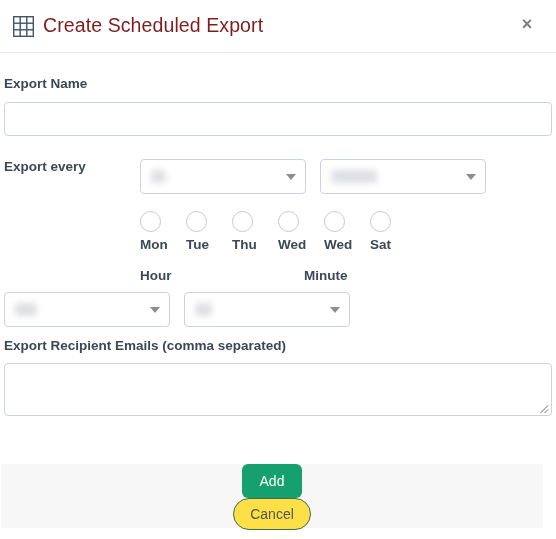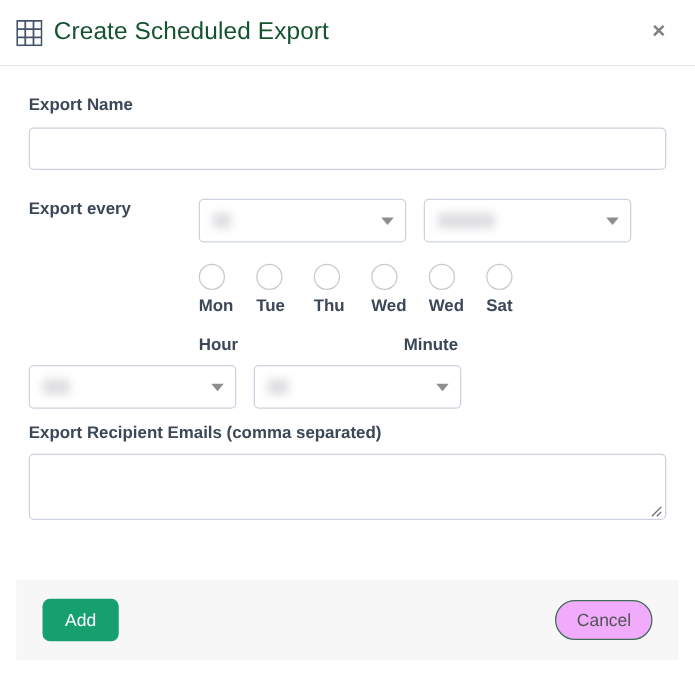--- a/index.html
+++ b/index.html
@@ -41,21 +41,21 @@
   }
   .grid-icon {
     width: 21px;
     height: 21px;
     display: block;
     flex: none;
   }
   .modal-title {
     font-size: 19.5px;
     font-weight: 400;
-    color: #14532d;
+    color: #7f1d1d;
     letter-spacing: 0.1px;
     line-height: 1;
     white-space: nowrap;
   }
   .close-btn {
     position: absolute;
     right: 18px;
     top: 13px;
     width: 22px;
     height: 22px;
@@ -68,21 +68,21 @@
     cursor: pointer;
     background: none;
     border: none;
     padding: 0;
     line-height: 1;
     font-family: "Liberation Sans", sans-serif;
   }
 
   
   .modal-body {
-    padding: 0 23px;
+    padding: 0 4px;
     box-sizing: border-box;
   }
 
   .field-label {
     font-size: 13.5px;
     font-weight: bold;
     color: #3c4858;
     line-height: 1;
   }
 
@@ -235,48 +235,48 @@
     right: 3px;
     bottom: 2px;
     width: 11px;
     height: 11px;
     pointer-events: none;
   }
 
   
   .modal-footer {
     position: absolute;
-    left: 13px;
+    left: 1px;
     right: 13px;
     bottom: 11px;
     height: 64px;
     background: #f7f7f7;
     display: flex;
     align-items: center;
-    justify-content: space-between;
     padding: 0 21px;
     box-sizing: border-box;
+    flex-direction: column;
   }
   .btn {
     font-family: "Liberation Sans", sans-serif;
     font-size: 14px;
     cursor: pointer;
     box-sizing: border-box;
   }
   .btn-add {
     background: #16a06f;
     color: #ffffff;
     border: none;
     border-radius: 6px;
     padding: 0 18px;
     height: 34px;
     line-height: 34px;
   }
   .btn-cancel {
-    background: #f0abfc;
+    background: #fde047;
     color: #545454;
     border: 1px solid #3f6a54;
     border-radius: 17px;
     padding: 0 16px;
     height: 32px;
     line-height: 30px;
   }
 </style>
 </head>
 <body>

